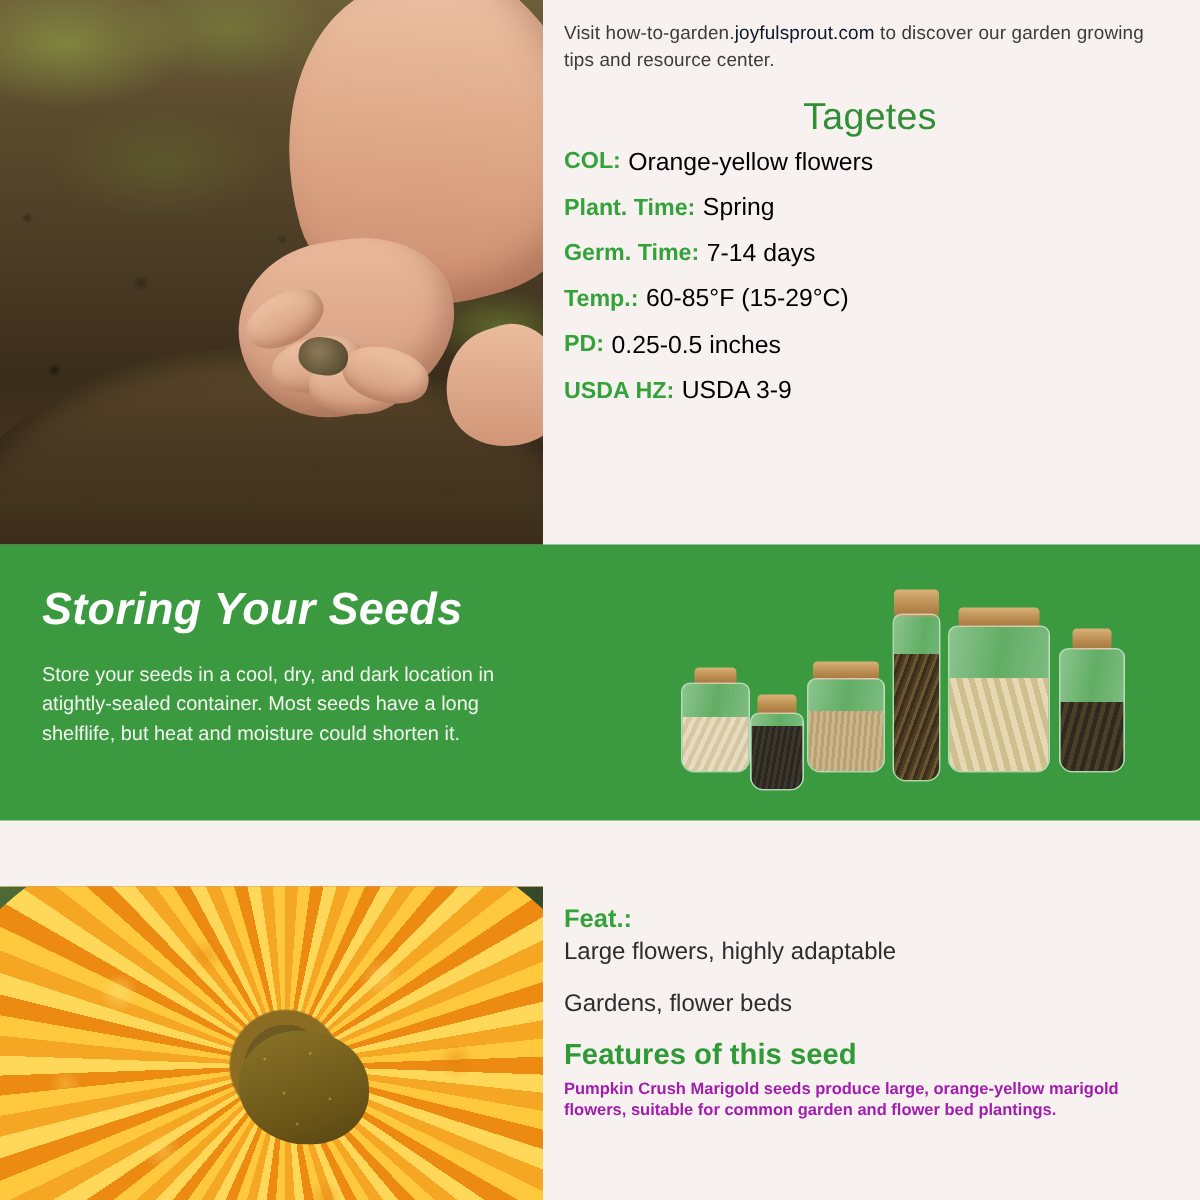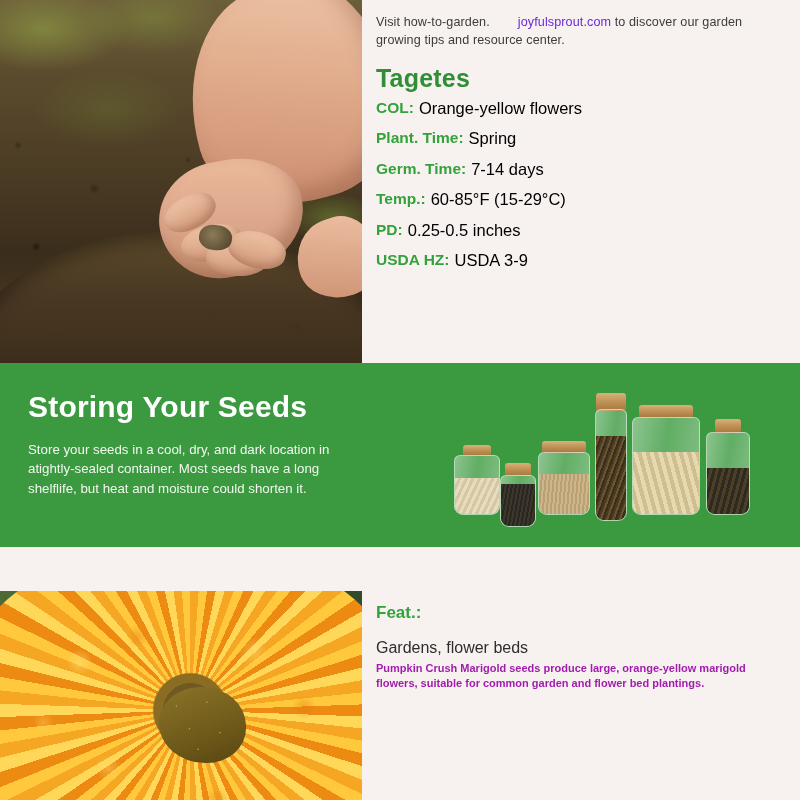--- a/index.html
+++ b/index.html
@@ -92,45 +92,45 @@
 
   .spec-panel {
     position:absolute; left:362px; top:0; width:438px; height:363px;
     background:#F7F2EF;
     padding:14px 16px 0 14px;
   }
   .visit-line {
     font-size:12.6px; line-height:1.42; color:#3c3c3c;
     letter-spacing:.1px;
   }
-  .visit-line .brand { color:#6d28d9;margin-left:28px; }
+  .visit-line .brand { color:#0f172a; }
   .genus {
     margin-top:14px;
-    font-size:25px; font-weight:bold; color:#2F8E36; letter-spacing:.2px;
+    font-size:25px; font-weight:normal; color:#2F8E36; letter-spacing:.2px;text-align:center;
   }
   .spec-list { margin-top:7px; }
   .spec-row {
-    display:flex; align-items:flex-start;
+    display:flex; align-items:center;
     font-size:16.5px; line-height:1.0; margin-bottom:14px;
     white-space:nowrap;
   }
   .spec-row .k {
     color:#33A23A; font-weight:bold; font-size:15.5px; margin-right:5px;
   }
   .spec-row .v { color:#000000; font-size:16.5px; }
 
   
   .green-band {
     position:absolute; left:0; top:363px; width:800px; height:184px;
     background:#3B9A3F;
     overflow:hidden;
   }
   .store-title {
     position:absolute; left:28px; top:27px;
-    color:#ffffff; font-size:30px; font-weight:bold; letter-spacing:.2px;
+    color:#ffffff; font-size:30px; font-weight:bold; letter-spacing:.2px;font-style:italic;
   }
   .store-body {
     position:absolute; left:28px; top:77px; width:340px;
     color:#f2f7f0; font-size:13.3px; line-height:1.46;
   }
   .jars { position:absolute; left:448px; top:18px; width:340px; height:150px; }
   .jar { position:absolute; bottom:16px; }
   .jar .cork {
     position:absolute; left:50%; transform:translateX(-50%);
     background:linear-gradient(180deg,#d9b177,#b98b4f 60%,#a6783f);
@@ -318,19 +318,21 @@
 
     <div class="photo-flower">
       <div class="leafbg"></div>
       <div class="bloom"></div>
       <div class="ruffle"></div>
       <div class="center"></div>
     </div>
 
     <div class="desc-panel">
       <div class="d-key">Feat.:</div>
+      <div class="d-val">Large flowers, highly adaptable</div>
       <div class="d-gap"></div>
       <div class="d-val">Gardens, flower beds</div>
+      <div class="feat-head">Features of this seed</div>
       <div class="feat-body">Pumpkin Crush Marigold seeds produce large, orange-yellow marigold flowers, suitable for common garden and flower bed plantings.</div>
     </div>
   </div>
 
 </div>
 
 </body></html>

